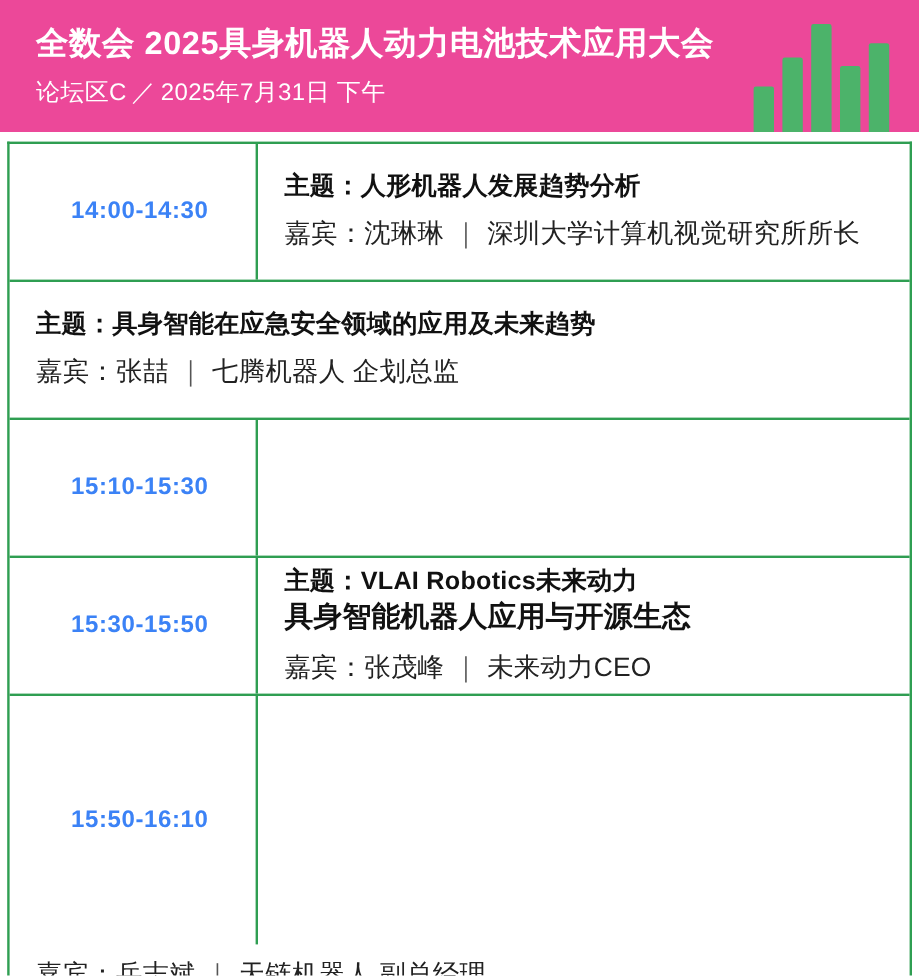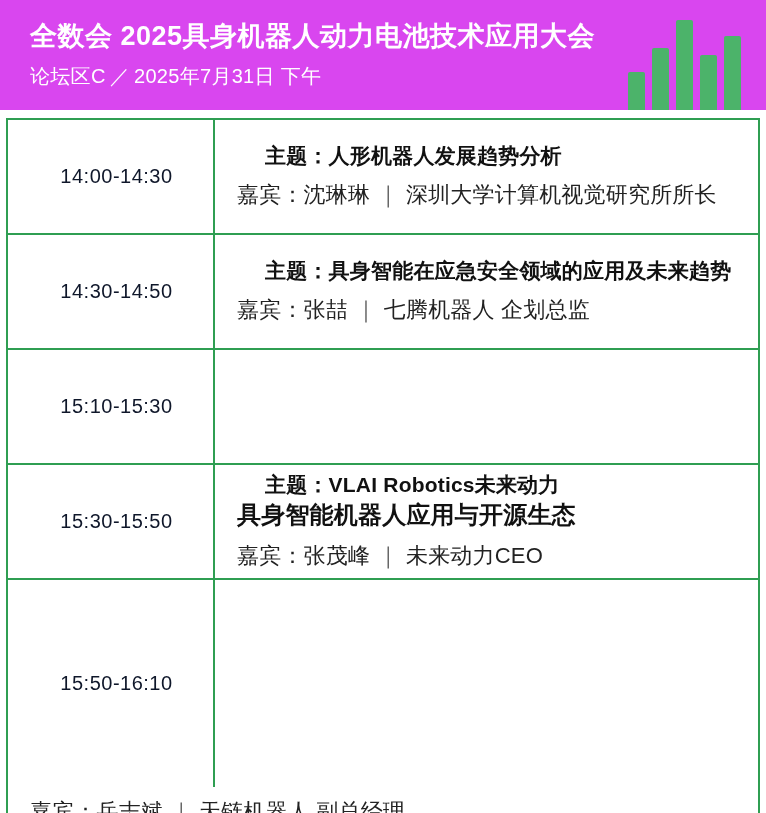--- a/index.html
+++ b/index.html
@@ -18,21 +18,21 @@
     height: 813px;
     position: relative;
     background: #ffffff;
     box-sizing: border-box;
   }
 
   
   .header {
     position: relative;
     height: 110px;
-    background: #d946ef;
+    background: #ec4899;
     overflow: hidden;
   }
   .header-bars {
     position: absolute;
     right: 18px;
     bottom: 0;
     height: 110px;
     width: 120px;
     display: flex;
     align-items: flex-end;
@@ -89,40 +89,39 @@
     width: 207px;
     flex: 0 0 207px;
     display: flex;
     align-items: center;
     justify-content: center;
     border-right: 2px solid #2f9e52;
     box-sizing: border-box;
   }
   .time-text {
     font-size: 20px;
-    color: #0f172a;
+    color: #3b82f6;
     letter-spacing: 0.5px;
-    font-weight: normal;
+    font-weight: bold;
     margin-left: 12px;
   }
   .info-cell {
     flex: 1 1 auto;
     padding: 0 16px 0 22px;
     display: flex;
     flex-direction: column;
     justify-content: center;
     box-sizing: border-box;
   }
   .topic {
     font-size: 21px;
     font-weight: bold;
     color: #111111;
     line-height: 1.35;
     letter-spacing: 0.2px;
-    margin-left: 28px;
   }
   .topic-line2 {
     font-size: 24px;
     font-weight: bold;
     color: #111111;
     line-height: 1.35;
     letter-spacing: 0.2px;
   }
   .guest {
     margin-top: 10px;
@@ -165,23 +164,20 @@
       </div>
       <div class="info-cell">
         <div class="topic">主题：人形机器人发展趋势分析</div>
         <div class="guest">
           <span>嘉宾：沈琳琳</span><span class="divider">｜</span><span>深圳大学计算机视觉研究所所长</span>
         </div>
       </div>
     </div>
 
     <div class="row">
-      <div class="time-cell">
-        <span class="time-text">14:30-14:50</span>
-      </div>
       <div class="info-cell">
         <div class="topic">主题：具身智能在应急安全领域的应用及未来趋势</div>
         <div class="guest">
           <span>嘉宾：张喆</span><span class="divider">｜</span><span>七腾机器人 企划总监</span>
         </div>
       </div>
     </div>
 
 
     <div class="row">

